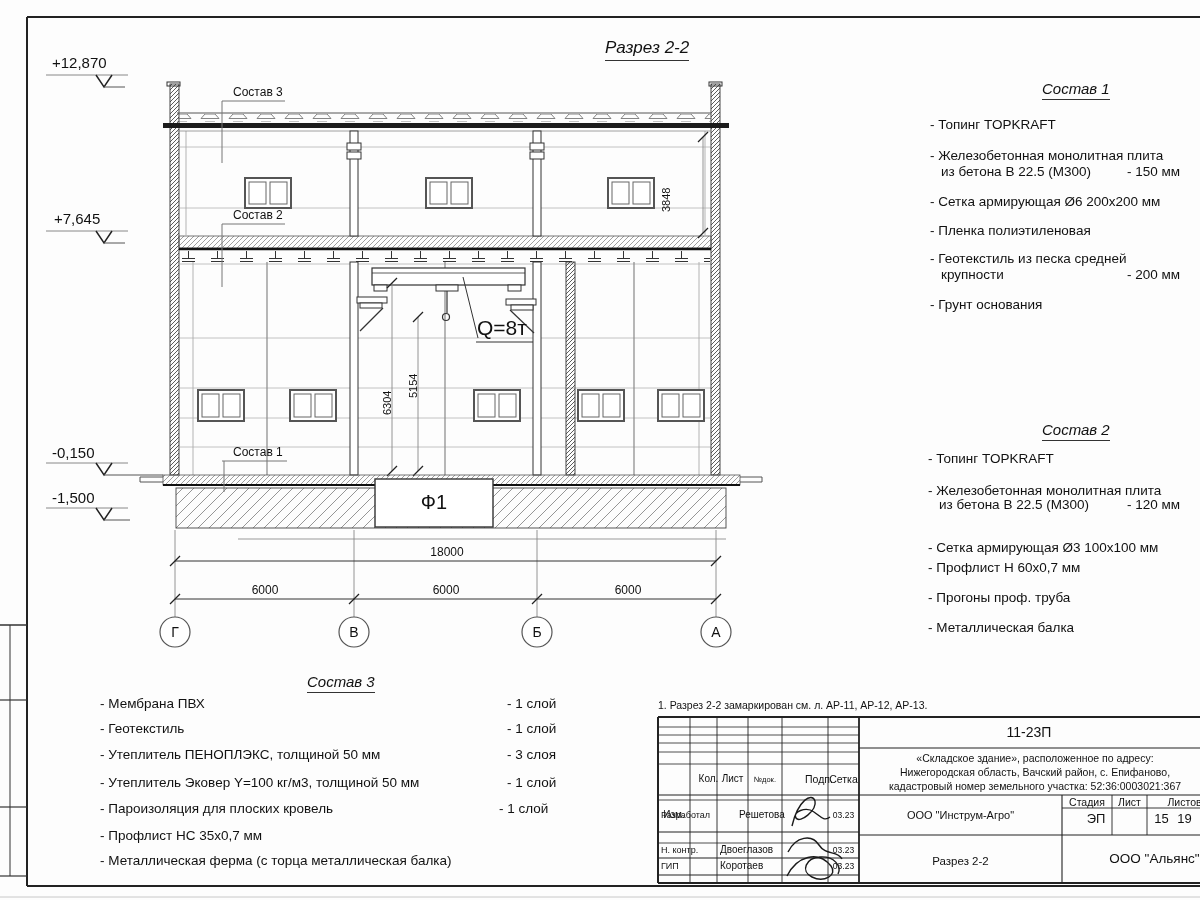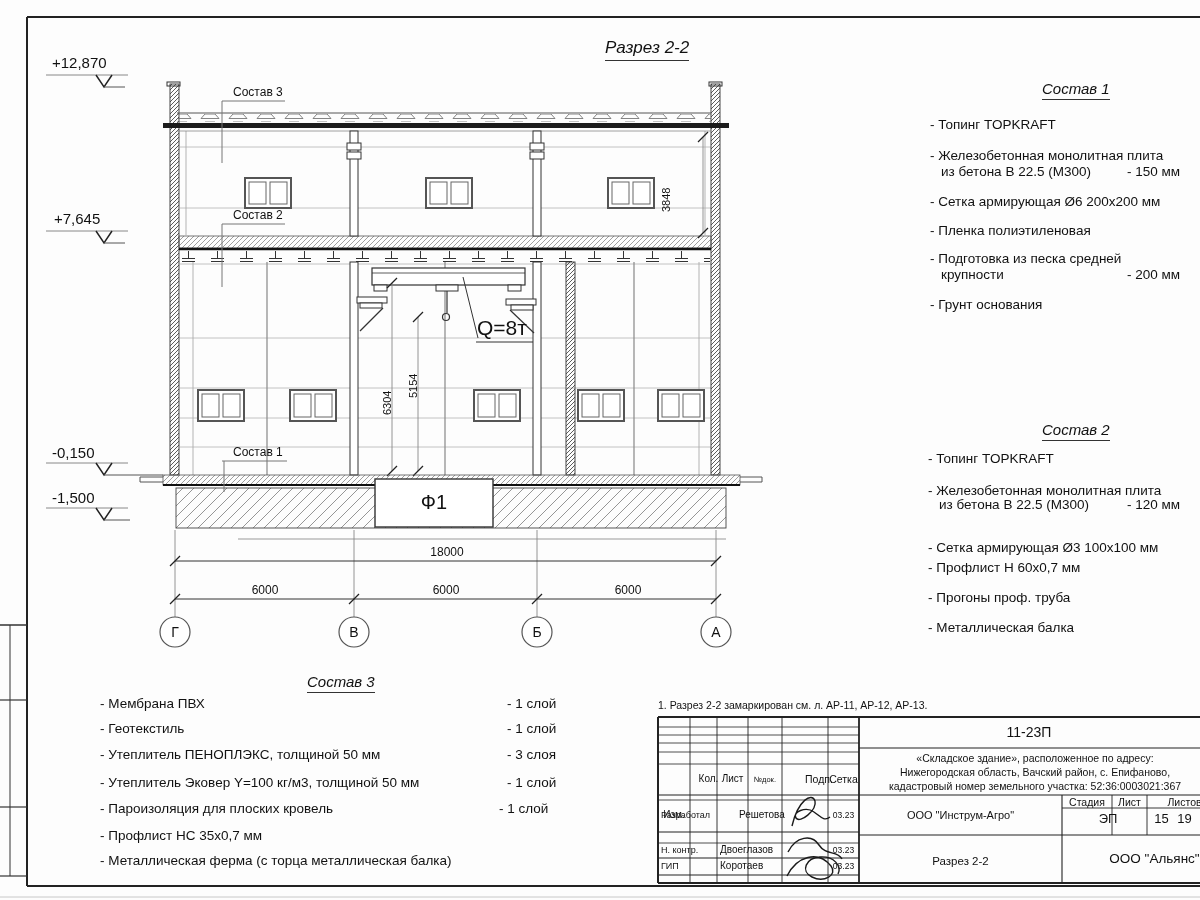--- a/index.html
+++ b/index.html
@@ -317,21 +317,21 @@
 <div class="t ctr" style="left:522px;top:624px;width:30px;font-size:14px;">Б</div>
 <div class="t ctr" style="left:701px;top:624px;width:30px;font-size:14px;">А</div>
 
 <div class="t hd ul" style="left:1042px;top:80px;">Состав 1</div>
 <div class="t lst" style="left:930px;top:117px;">- Топинг TOPKRAFT</div>
 <div class="t lst" style="left:930px;top:148px;">- Железобетонная  монолитная плита</div>
 <div class="t lst" style="left:941px;top:164px;">из бетона  В 22.5 (М300)</div>
 <div class="t lst" style="left:1127px;top:164px;">- 150 мм</div>
 <div class="t lst" style="left:930px;top:194px;">- Сетка армирующая Ø6 200х200 мм</div>
 <div class="t lst" style="left:930px;top:223px;">- Пленка полиэтиленовая</div>
-<div class="t lst" style="left:930px;top:251px;">- Подготовка из песка средней</div>
+<div class="t lst" style="left:930px;top:251px;">- Геотекстиль из песка средней</div>
 <div class="t lst" style="left:941px;top:267px;">крупности</div>
 <div class="t lst" style="left:1127px;top:267px;">- 200 мм</div>
 <div class="t lst" style="left:930px;top:297px;">- Грунт основания</div>
 
 <div class="t hd ul" style="left:1042px;top:421px;">Состав 2</div>
 <div class="t lst" style="left:928px;top:451px;">- Топинг TOPKRAFT</div>
 <div class="t lst" style="left:928px;top:483px;">- Железобетонная  монолитная плита</div>
 <div class="t lst" style="left:939px;top:497px;">из бетона  В 22.5 (М300)</div>
 <div class="t lst" style="left:1127px;top:497px;">- 120 мм</div>
 <div class="t lst" style="left:928px;top:540px;">- Сетка армирующая Ø3 100х100 мм</div>
@@ -377,18 +377,18 @@
 
 <div class="t" style="left:661px;top:861px;font-size:9px;">ГИП</div>
 <div class="t" style="left:720px;top:860px;font-size:10px;">Коротаев</div>
 <div class="t ctr" style="left:828px;top:862px;width:31px;font-size:8.5px;">03.23</div>
 
 <div class="t ctr" style="left:859px;top:809px;width:203px;font-size:11px;">ООО "Инструм-Агро"</div>
 
 <div class="t ctr" style="left:1062px;top:796px;width:50px;font-size:10.5px;">Стадия</div>
 <div class="t ctr" style="left:1112px;top:796px;width:35px;font-size:10.5px;">Лист</div>
 <div class="t ctr" style="left:1147px;top:796px;width:75px;font-size:10.5px;">Листов</div>
-<div class="t ctr" style="left:1062px;top:812px;width:68px;font-size:13px;padding-left:12px;">ЭП</div>
+<div class="t ctr" style="left:1062px;top:812px;width:68px;font-size:13px;">ЭП</div>
 <div class="t ctr" style="left:1112px;top:812px;width:35px;font-size:13px;margin-left:32px;">15</div>
 <div class="t ctr" style="left:1147px;top:812px;width:75px;font-size:13px;">19</div>
 
 <div class="t ctr" style="left:859px;top:855px;width:203px;font-size:11.5px;">Разрез 2-2</div>
 <div class="t ctr" style="left:1062px;top:851px;width:185px;font-size:13.5px;">ООО "Альянс"</div>
 
 </body></html>

